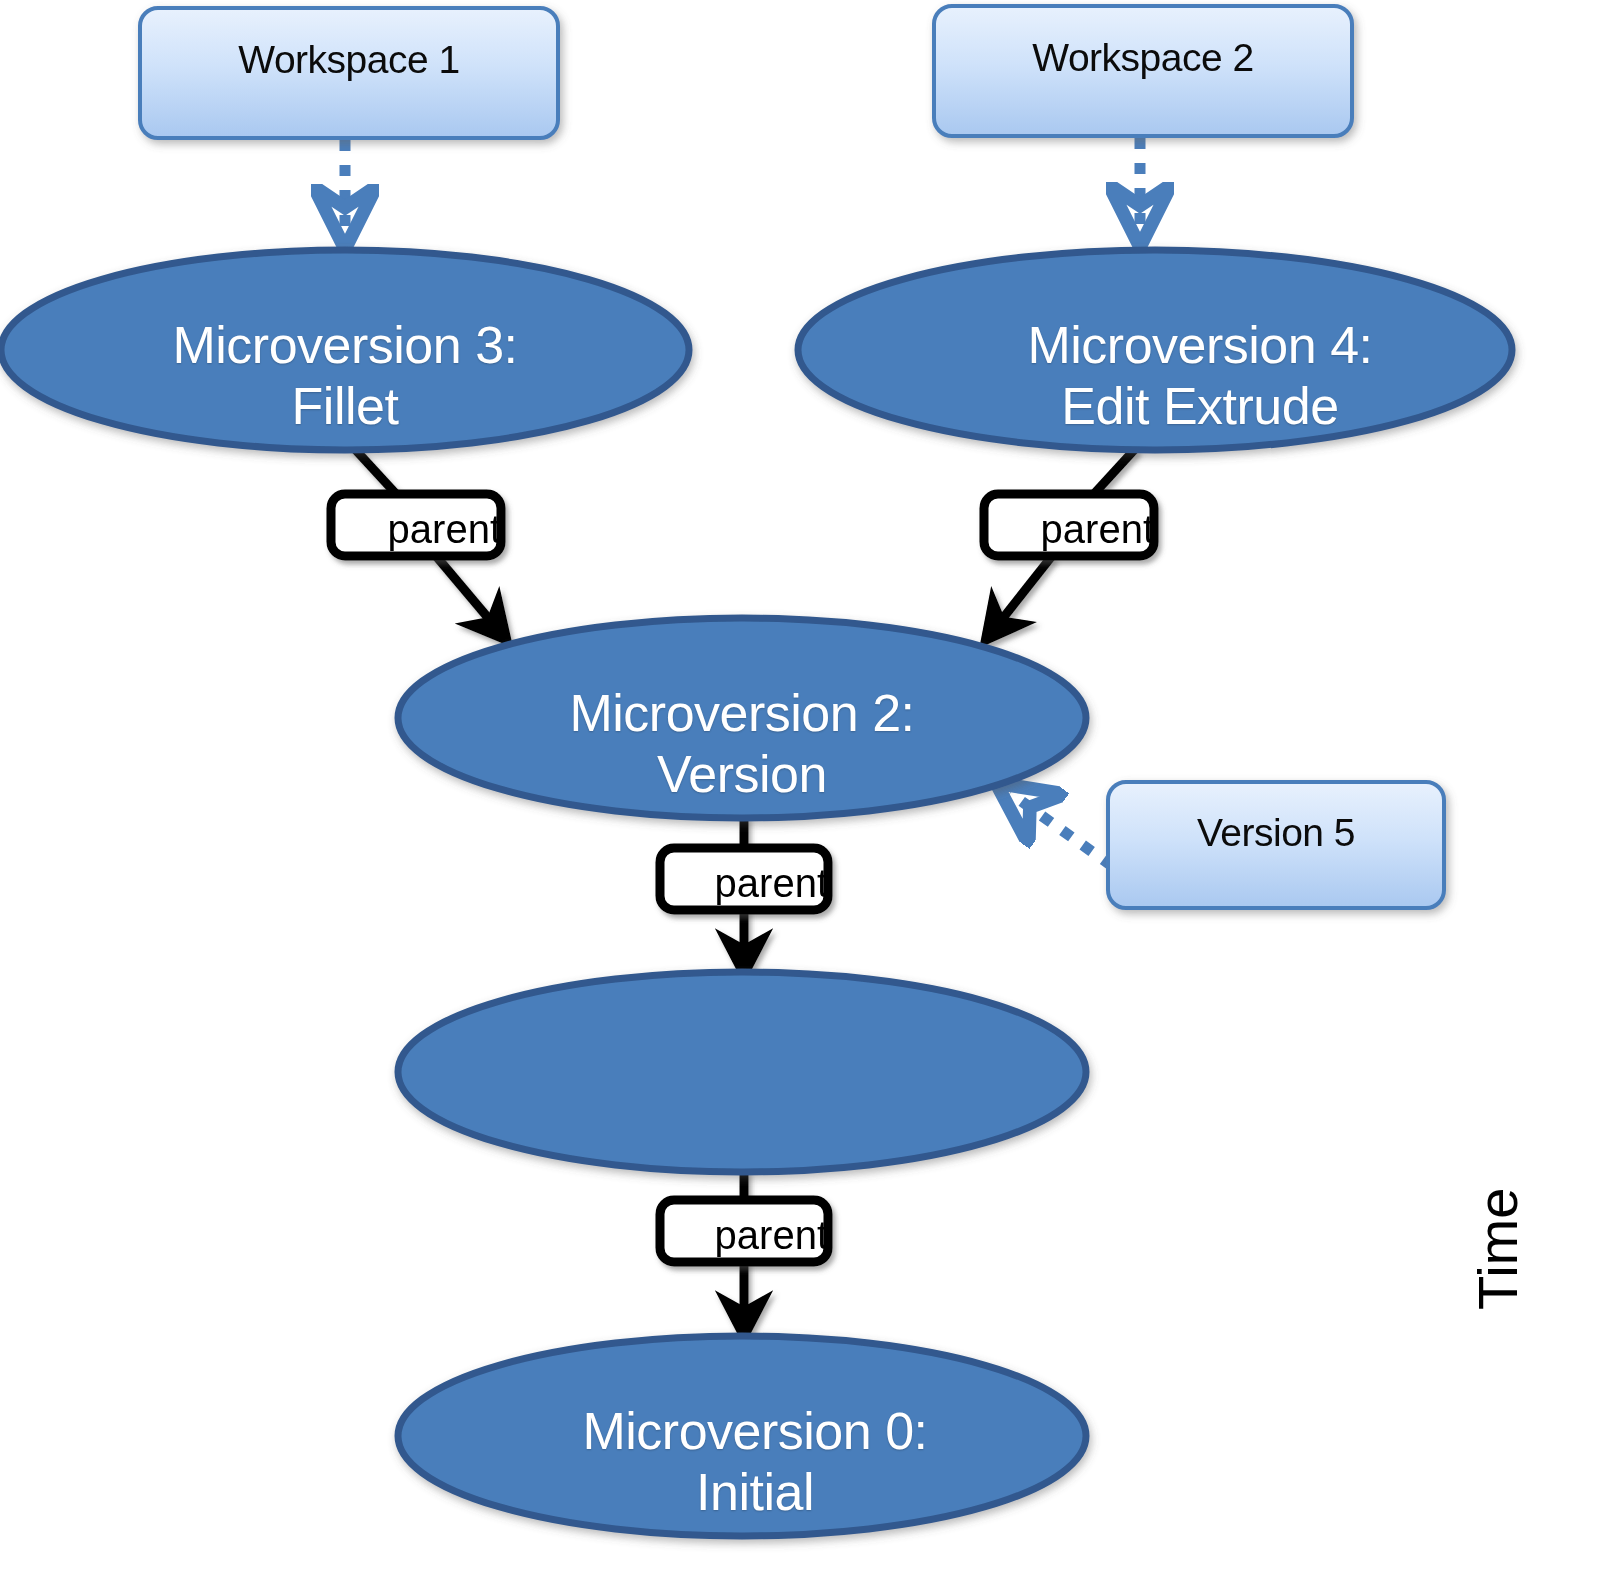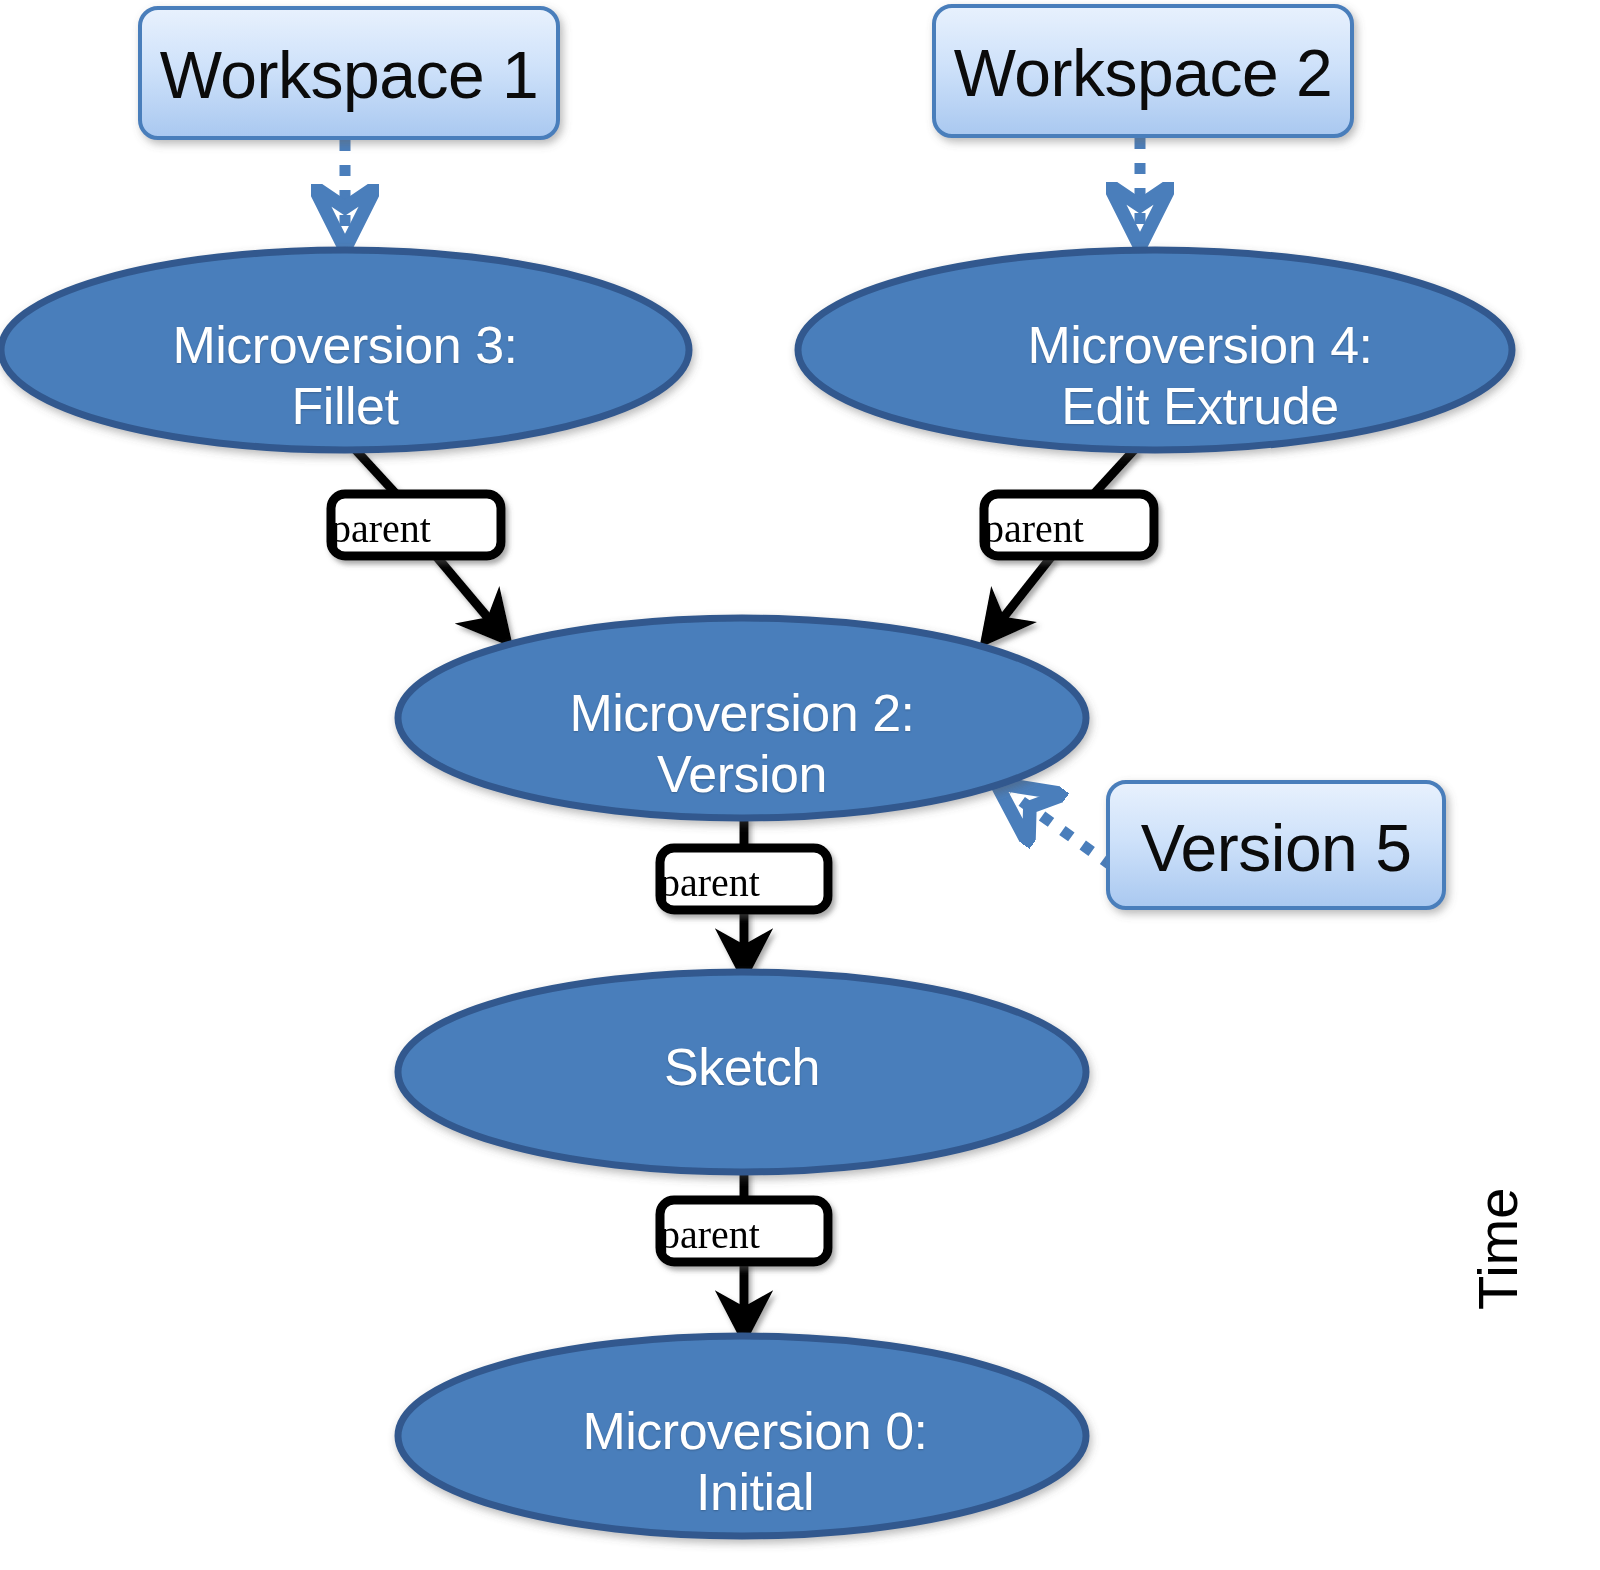--- a/index.html
+++ b/index.html
@@ -34,30 +34,30 @@
     letter-spacing: -0.5px;
     pointer-events: none;
     text-shadow: 0 1px 2px rgba(0,0,0,0.22);
     margin-top: 27px;
   }
   .box-label {
     position: absolute;
     text-align: center;
     color: #0b0b0b;
     font-family: "Liberation Sans", sans-serif;
-    font-size: 66px;
+    font-size: 39px;
     line-height: 1.1;
     letter-spacing: -0.5px;
     pointer-events: none;
   }
   .edge-label {
     position: absolute;
-    text-align: left;
+    text-align: right;
     color: #000000;
-    font-family: Liberation Serif, serif;
+    font-family: Liberation Sans, sans-serif;
     font-size: 40px;
     line-height: 1;
     pointer-events: none;
     white-space: nowrap;
   }
   .time-label {
     position: absolute;
     color: #000000;
     font-family: "Liberation Sans", sans-serif;
     font-size: 56px;
@@ -153,21 +153,20 @@
     <div>Microversion 4:</div>
     <div>Edit Extrude</div>
   </div>
 
   <div class="node-label" style="left:442px; top:656px; width:600px;">
     <div>Microversion 2:</div>
     <div>Version</div>
   </div>
 
   <div class="node-label" style="left:442px; top:1010px; width:600px;">
-    <div>Sketch</div>
   </div>
 
   <div class="node-label" style="left:455px; top:1374px; width:600px;">
     <div>Microversion 0:</div>
     <div>Initial</div>
   </div>
 
   <div class="box-label" style="left:140px; top:39px; width:418px;">Workspace 1</div>
   <div class="box-label" style="left:934px; top:37px; width:418px;">Workspace 2</div>
   <div class="box-label" style="left:1108px; top:812px; width:336px;">Version 5</div>

